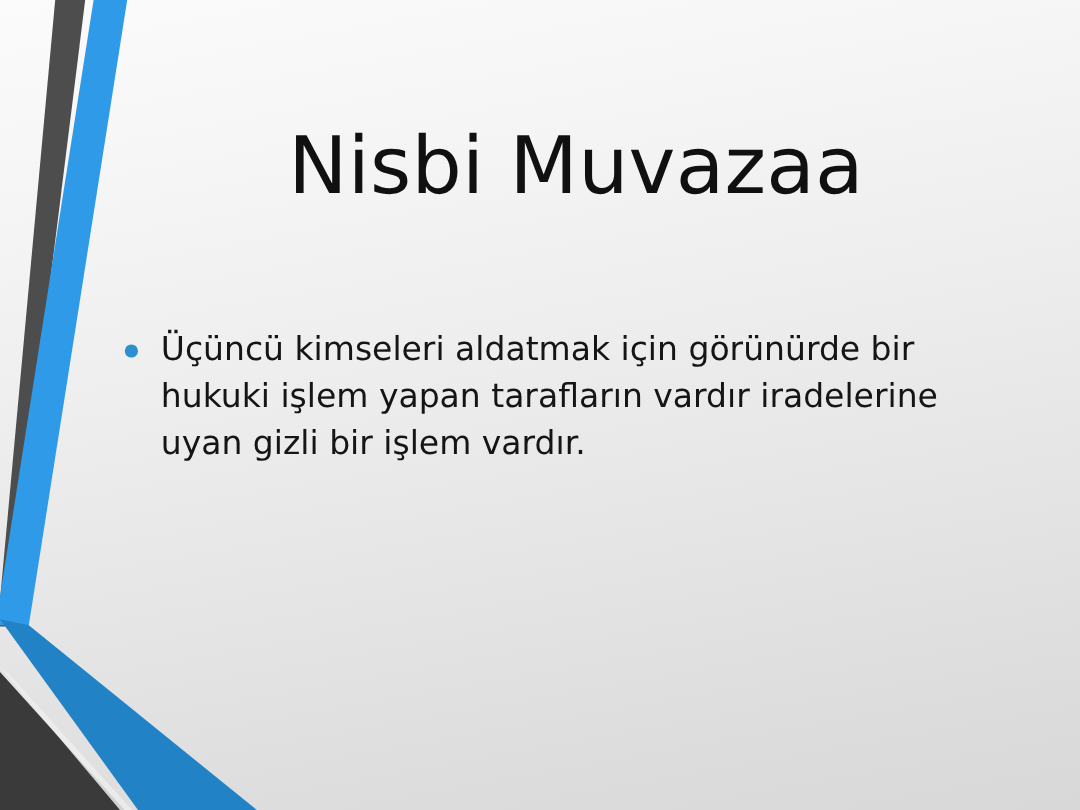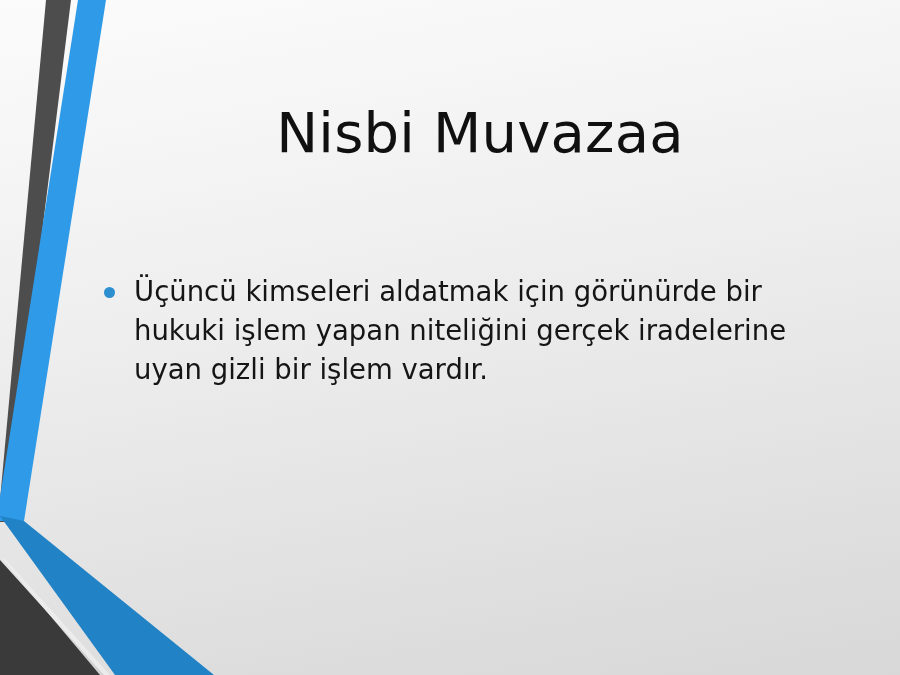--- a/index.html
+++ b/index.html
@@ -31,21 +31,21 @@
     pointer-events: none;
   }
 
   
   #title {
     position: absolute;
     left: 120px;
     top: 103px;
     width: 720px;
     text-align: center;
-    font-size: 56px;
+    font-size: 66px;
     line-height: 1.08;
     font-weight: 400;
     color: #101010;
     letter-spacing: 0.2px;
     white-space: nowrap;
   }
 
   
   #body {
     position: absolute;
@@ -107,19 +107,19 @@
   </svg>
 
   <div id="title">Nisbi Muvazaa</div>
 
   <div id="body">
 
     <div class="bullet-row b1">
       <span class="bullet-marker">
         <span class="bullet-dot"></span>
       </span>
-      <span class="bullet-text">Üçüncü kimseleri aldatmak için görünürde bir hukuki işlem yapan niteliğini gerçek iradelerine uyan gizli bir işlem vardır.</span>
+      <span class="bullet-text">Üçüncü kimseleri aldatmak için görünürde bir hukuki işlem yapan tarafların vardır iradelerine uyan gizli bir işlem vardır.</span>
     </div>
 
 
   </div>
 
 </div>
 
 </body></html>

